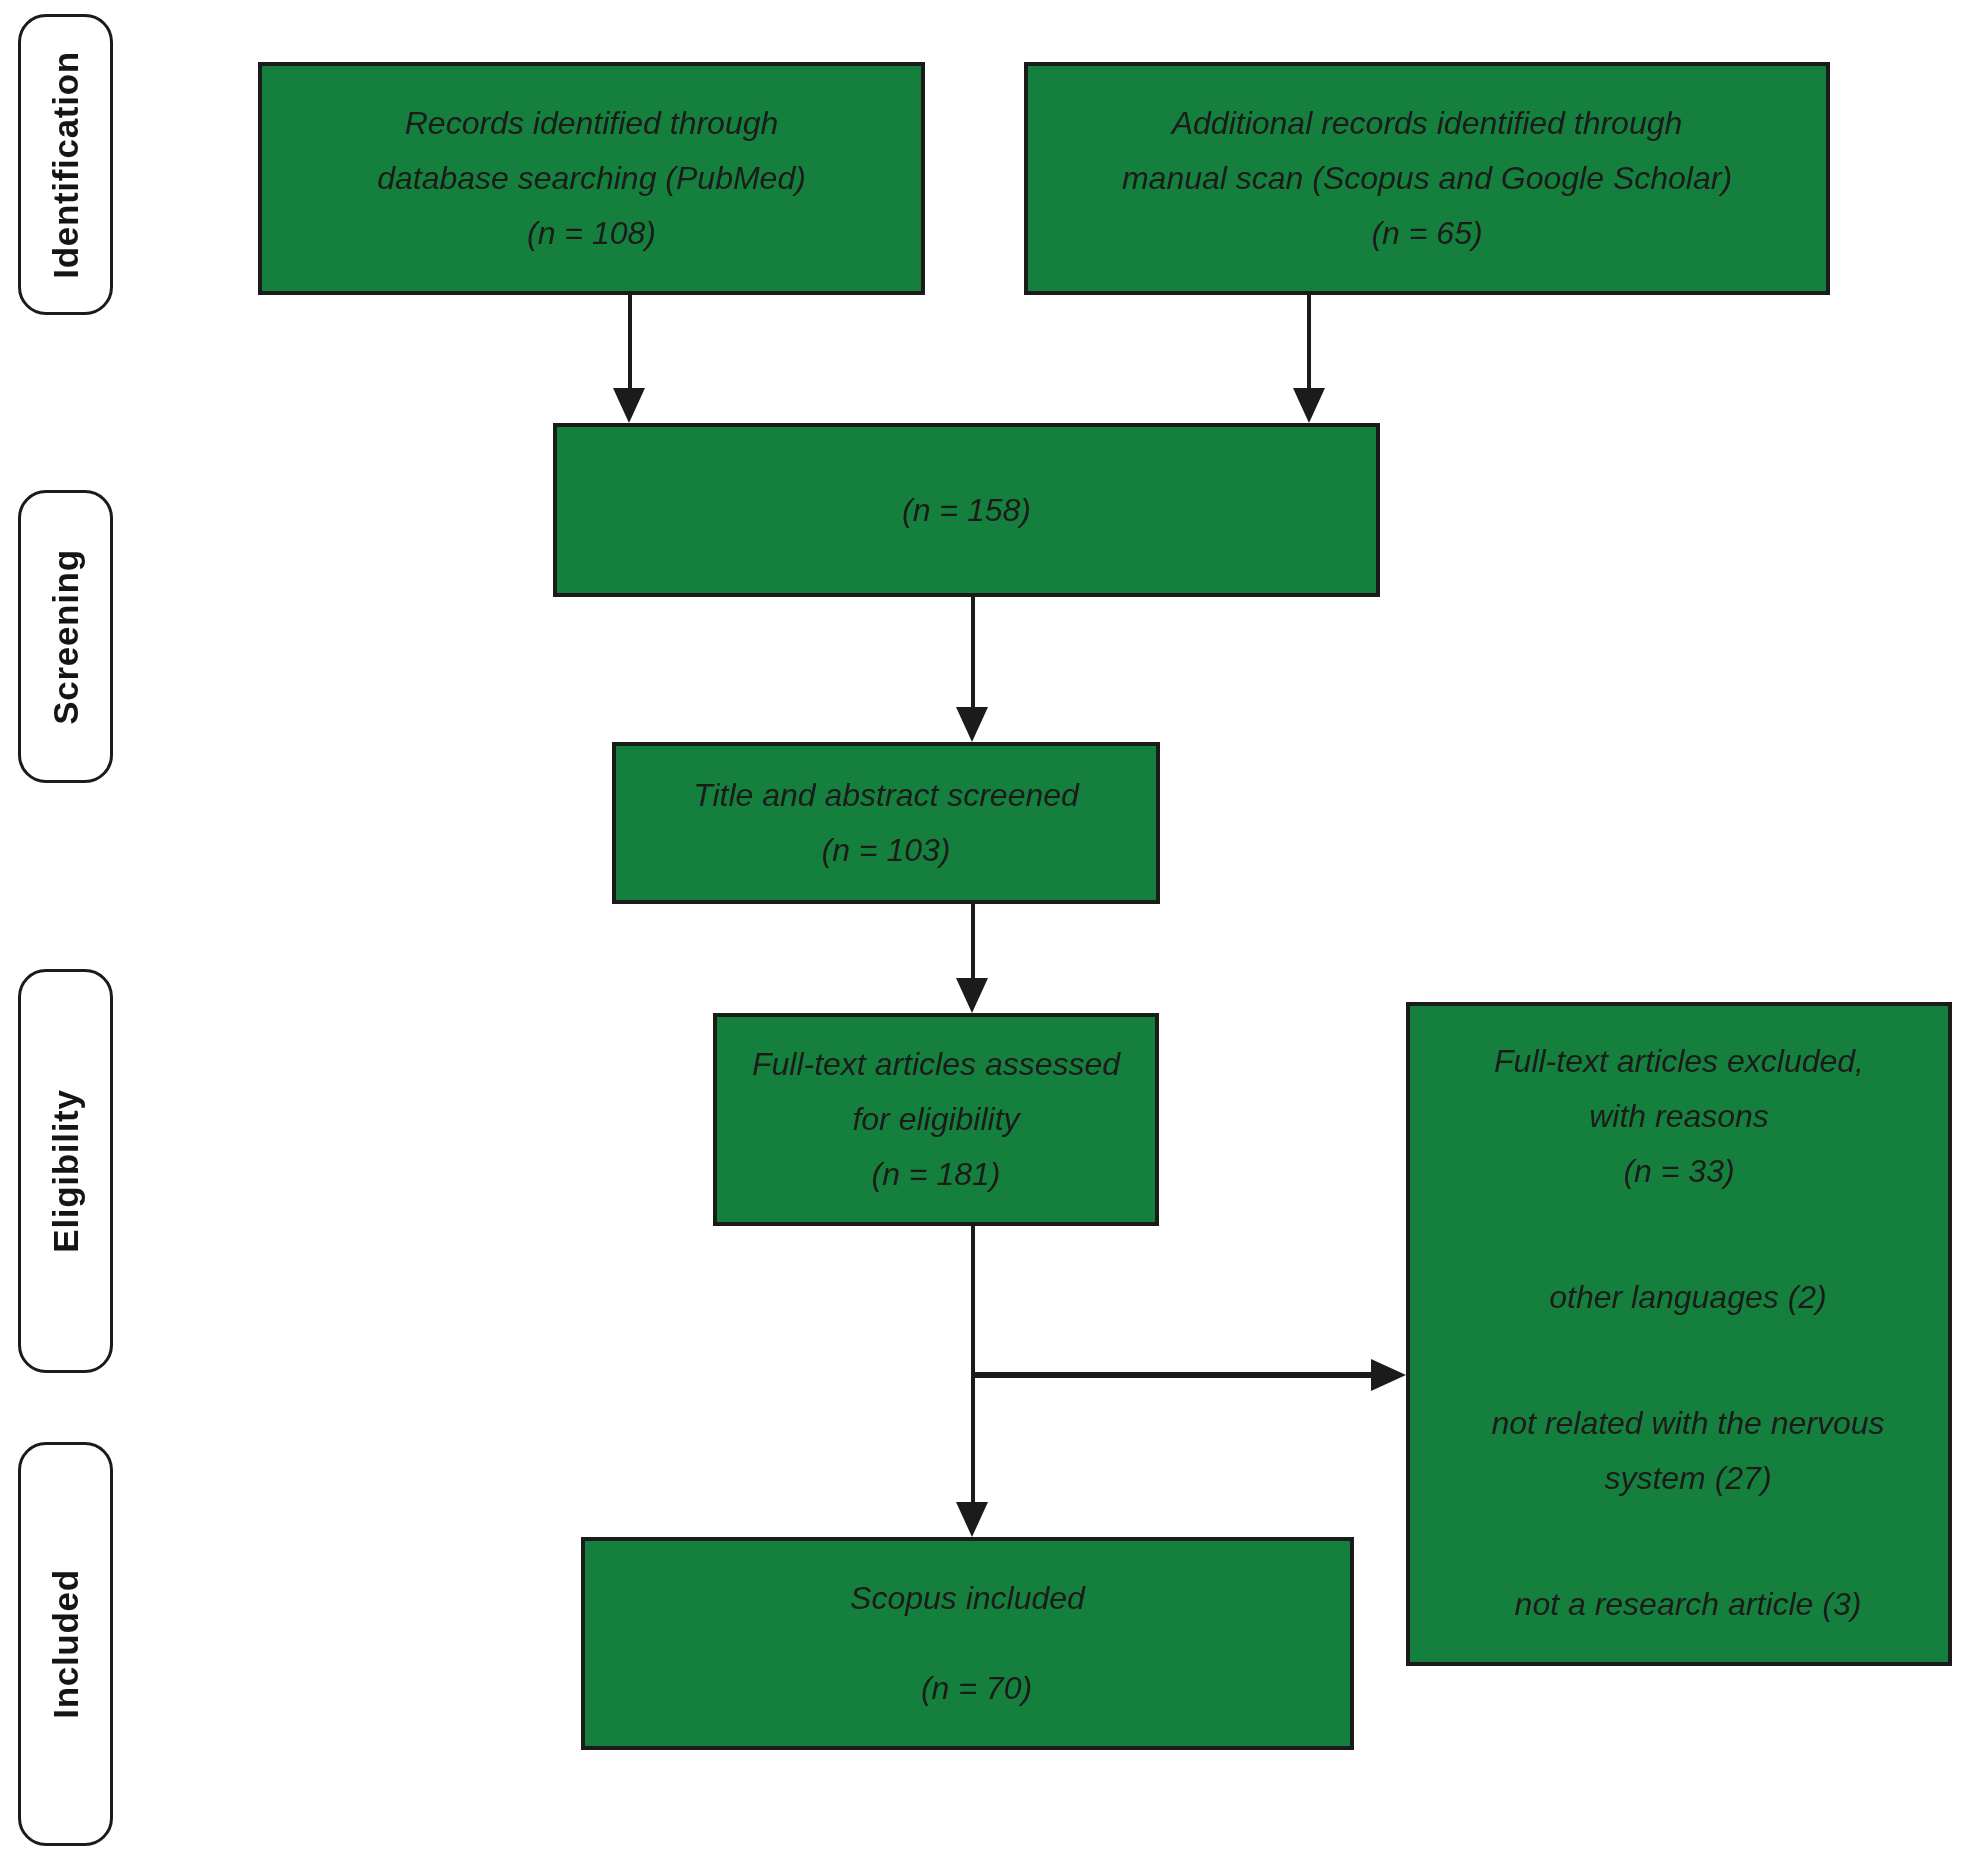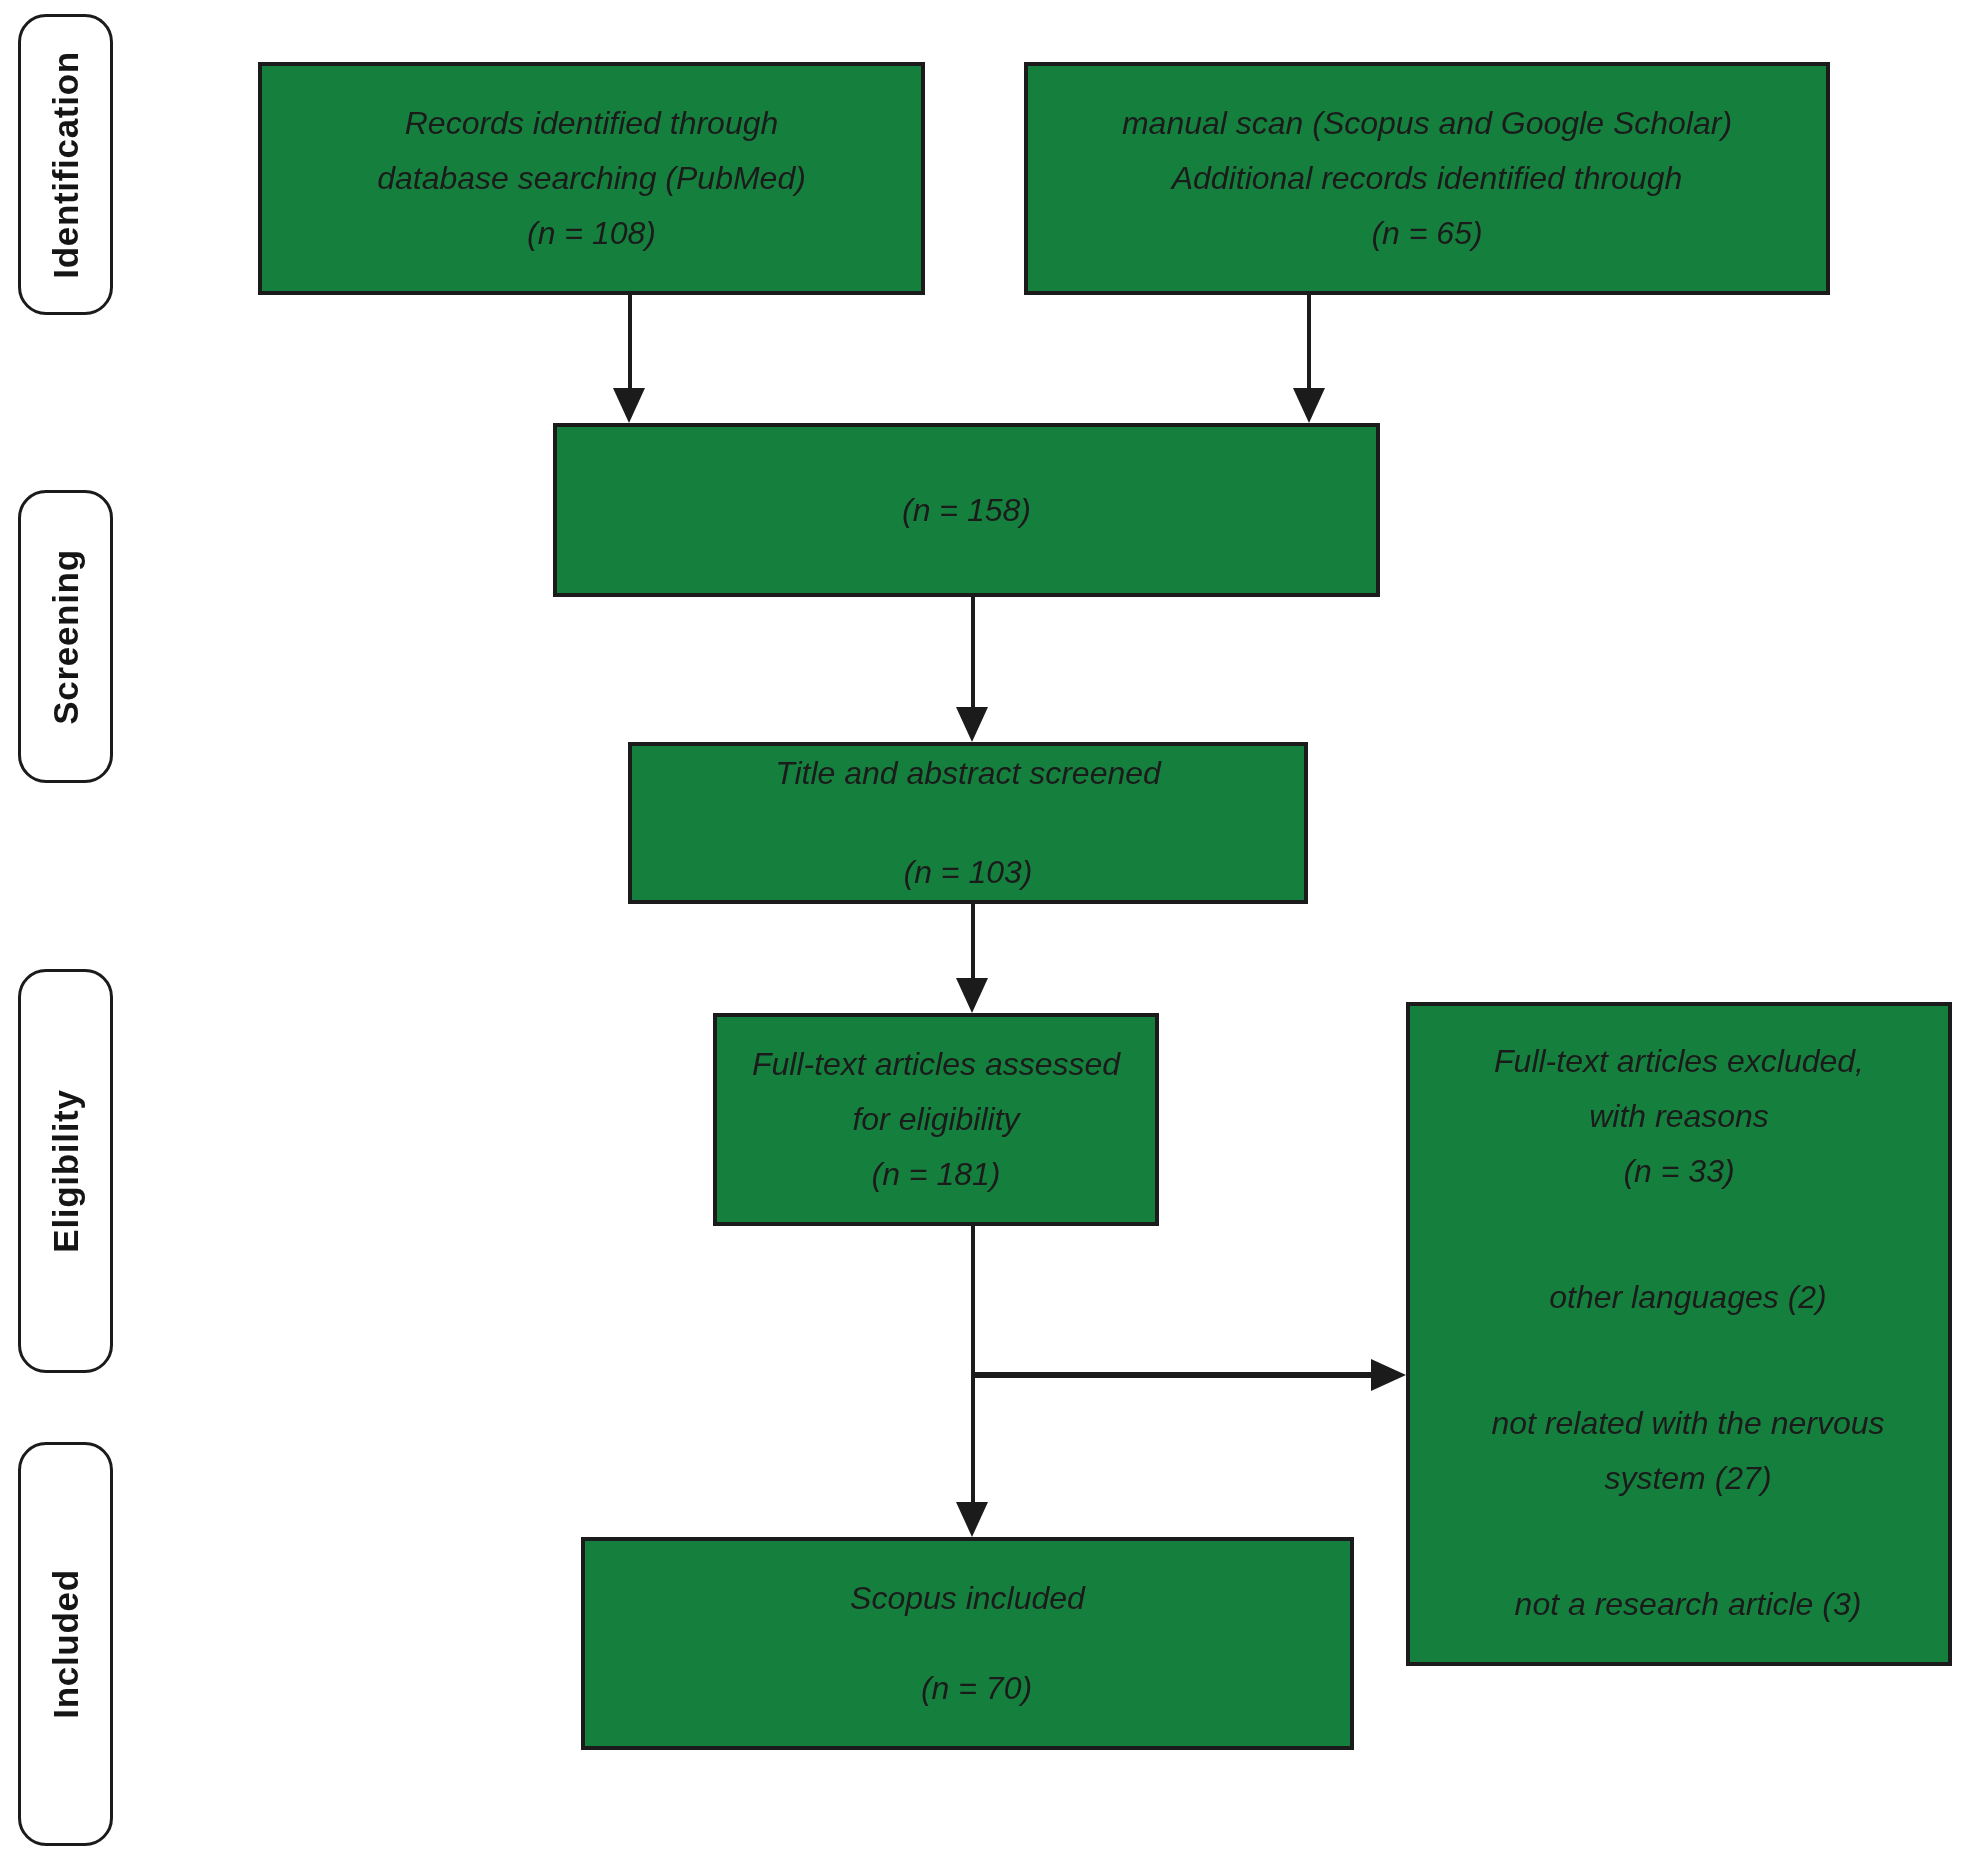--- a/index.html
+++ b/index.html
@@ -67,30 +67,30 @@
     <span class="stage-label">Included</span>
   </div>
 
   <div class="node" style="left:258px;top:62px;width:667px;height:233px;">
     <div class="ln">Records identified through</div>
     <div class="ln">database searching (PubMed)</div>
     <div class="ln">(n = 108)</div>
   </div>
 
   <div class="node" style="left:1024px;top:62px;width:806px;height:233px;">
+    <div class="ln">Additional records identified through</div>
     <div class="ln">manual scan (Scopus and Google Scholar)</div>
-    <div class="ln">Additional records identified through</div>
     <div class="ln">(n = 65)</div>
   </div>
 
   <div class="node" style="left:553px;top:423px;width:827px;height:174px;">
     <div class="ln">(n = 158)</div>
   </div>
 
-  <div class="node" style="left:628px;top:742px;width:680px;height:162px;justify-content:space-between;">
+  <div class="node" style="left:612px;top:742px;width:548px;height:162px;">
     <div class="ln">Title and abstract screened</div>
     <div class="ln">(n = 103)</div>
   </div>
 
   <div class="node" style="left:713px;top:1013px;width:446px;height:213px;">
     <div class="ln">Full-text articles assessed</div>
     <div class="ln">for eligibility</div>
     <div class="ln">(n = 181)</div>
   </div>
 

